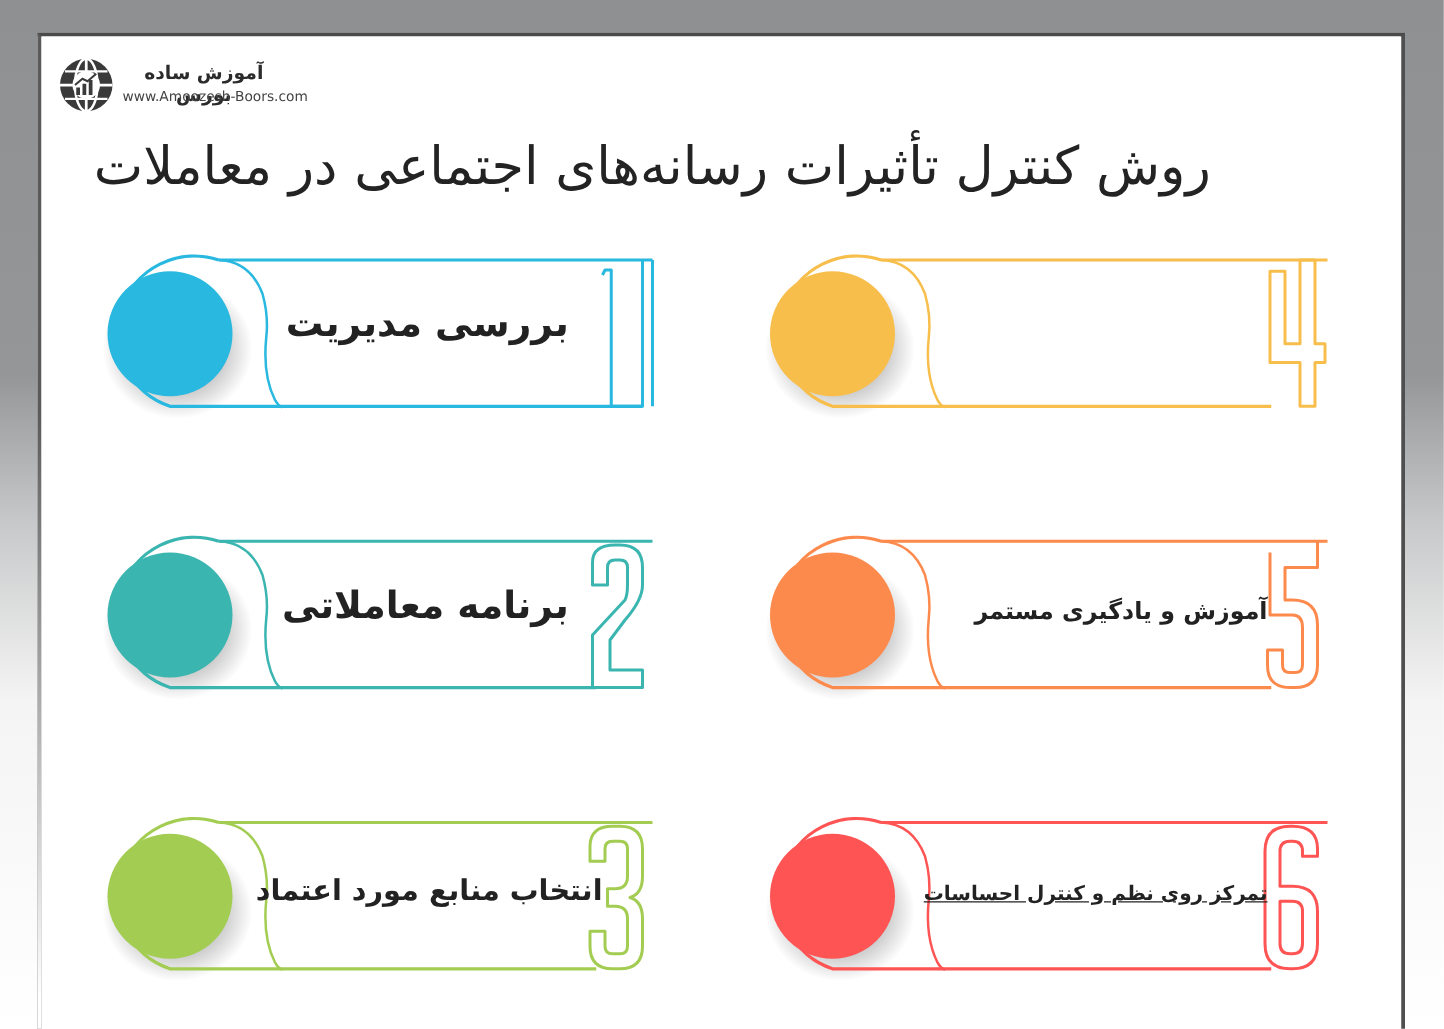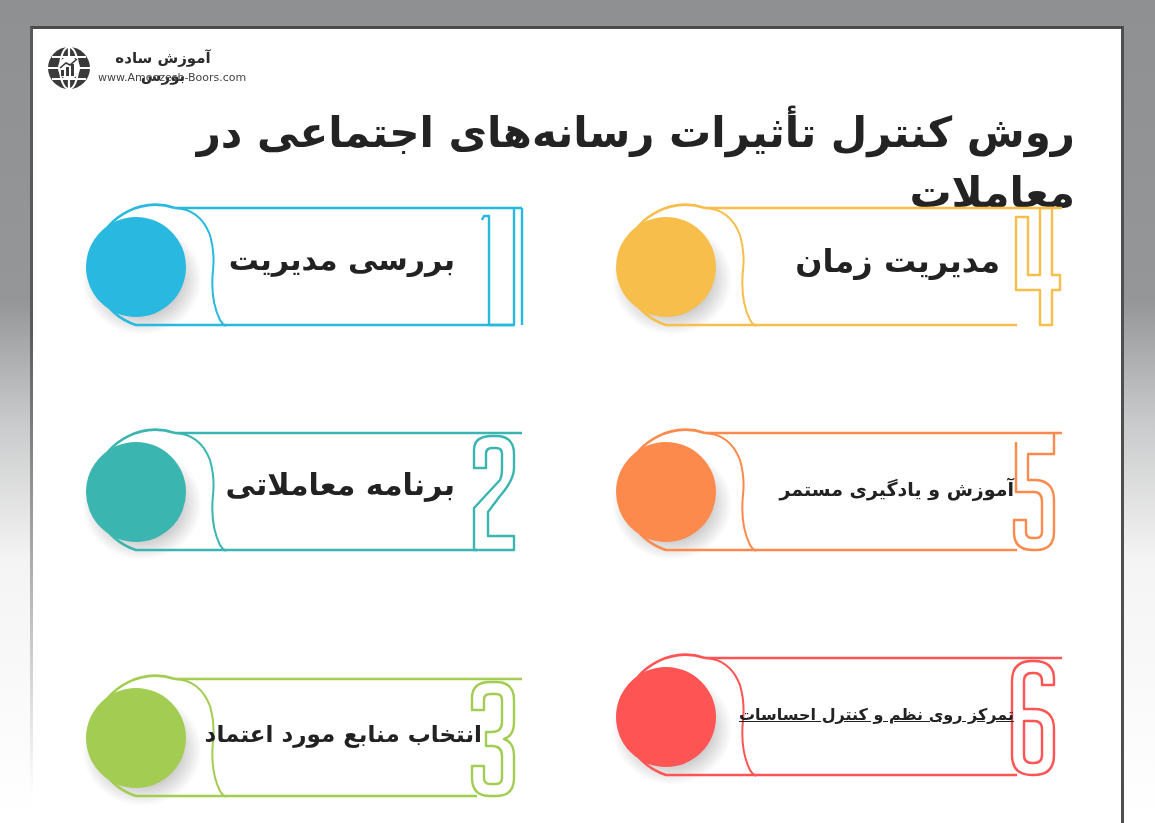--- a/index.html
+++ b/index.html
@@ -23,22 +23,22 @@
   .logo { position: absolute; left: 46px; top: 45px; width: 190px; height: 50px; }
   .logo .globe { position: absolute; left: 0; top: 0; width: 46px; height: 46px; }
   .logo .brand {
     position: absolute; left: 52px; top: 4px; width: 130px; text-align: center; direction: rtl;
     font-size: 15px; font-weight: bold; color: #2b2b2b; letter-spacing: -0.5px;
   }
   .logo .url {
     position: absolute; left: 52px; top: 26px; font-size: 11px; color: #444; white-space: nowrap;
   }
   .title {
-    position: absolute; right: 80px; top: 103px; width: 1000px; text-align: right; direction: rtl;
-    font-size: 42px; font-weight: bold; color: #232323; letter-spacing: -1px; line-height: 60px;
+    position: absolute; right: 80px; top: 103px; width: 1000px; text-align: left; direction: rtl;
+    font-size: 42px; font-weight: normal; color: #232323; letter-spacing: -1px; line-height: 60px;
   }
   .card { position: absolute; width: 470px; height: 150px; }
   .card svg.frame { position: absolute; left: 0; top: 0; width: 470px; height: 150px; overflow: visible; }
   .card .label {
     position: absolute; direction: rtl; text-align: right; font-weight: bold; color: #222;
     white-space: nowrap;
   }
 </style>
 </head>
 <body>
@@ -93,21 +93,21 @@
       <ellipse cx="72" cy="84" rx="60" ry="56" fill="url(#sh1)"></ellipse>
       <path d="M105 13 L452 13" stroke="#3ab5b0" stroke-width="2.4" fill="none"></path>
       <path d="M105 13 Q130 14 140 40 Q145 58 143 75 Q140 105 150 125 Q152 129 156 131" stroke="#3ab5b0" stroke-width="2" fill="none"></path>
       <path d="M105 13 A60 60 0 1 0 66 130 L407 130" stroke="#3ab5b0" stroke-width="2.6" fill="none"></path>
       <circle cx="66" cy="72" r="50" fill="#3ab5b0"></circle>
       <path d="M404 48 L404 30 Q404 16 422 16 L426 16 Q444 16 444 34 L444 48 Q444 60 430 76 L418 92 L418 116 L444 116 L444 130 L404 130 L404 88 L430 60 Q432 56 432 48 L432 34 Q432 28 426 28 L422 28 Q416 28 416 34 L416 48 Z" stroke="#3ab5b0" stroke-width="2.4" fill="none" stroke-linejoin="round"></path>
       <path d="M452 13 L452 130" stroke="#3ab5b0" stroke-width="2.4" fill="none" opacity="0"></path>
     </svg>
     <div class="label" style="right:85px; top:47px; font-size:30px;">برنامه معاملاتی</div>
   </div>
-    <div class="card" style="left: 70px; top: 666px;">
+    <div class="card" style="left: 70px; top: 645px;">
     <svg class="frame" viewBox="0 0 470 150">
       <defs>
         <radialGradient id="sh2" cx="50%" cy="50%" r="50%">
           <stop offset="60%" stop-color="#000" stop-opacity="0.22"></stop>
           <stop offset="100%" stop-color="#000" stop-opacity="0"></stop>
         </radialGradient>
       </defs>
       <ellipse cx="72" cy="84" rx="60" ry="56" fill="url(#sh2)"></ellipse>
       <path d="M105 13 L452 13" stroke="#a3cd52" stroke-width="2.4" fill="none"></path>
       <path d="M105 13 Q130 14 140 40 Q145 58 143 75 Q140 105 150 125 Q152 129 156 131" stroke="#a3cd52" stroke-width="2" fill="none"></path>
@@ -127,21 +127,20 @@
         </radialGradient>
       </defs>
       <ellipse cx="72" cy="84" rx="60" ry="56" fill="url(#sh3)"></ellipse>
       <path d="M105 13 L462 13" stroke="#f7be4c" stroke-width="2.4" fill="none"></path>
       <path d="M105 13 Q130 14 140 40 Q145 58 143 75 Q140 105 150 125 Q152 129 156 131" stroke="#f7be4c" stroke-width="2" fill="none"></path>
       <path d="M105 13 A60 60 0 1 0 66 130 L417 130" stroke="#f7be4c" stroke-width="2.6" fill="none"></path>
       <circle cx="66" cy="72" r="50" fill="#f7be4c"></circle>
       <path d="M416 22 L416 95 L440 95 L440 130 L452 130 L452 95 L460 95 L460 80 L452 80 L452 13 L440 13 L440 80 L428 80 L428 22 Z" stroke="#f7be4c" stroke-width="2.4" fill="none" stroke-linejoin="round"></path>
       <path d="M462 13 L462 130" stroke="#f7be4c" stroke-width="2.4" fill="none" opacity="0"></path>
     </svg>
-    <div class="label" style="right:70px; top:47px; font-size:32px;">مدیریت زمان</div>
   </div>
     <div class="card" style="left: 600px; top: 420px;">
     <svg class="frame" viewBox="0 0 470 150">
       <defs>
         <radialGradient id="sh4" cx="50%" cy="50%" r="50%">
           <stop offset="60%" stop-color="#000" stop-opacity="0.22"></stop>
           <stop offset="100%" stop-color="#000" stop-opacity="0"></stop>
         </radialGradient>
       </defs>
       <ellipse cx="72" cy="84" rx="60" ry="56" fill="url(#sh4)"></ellipse>

